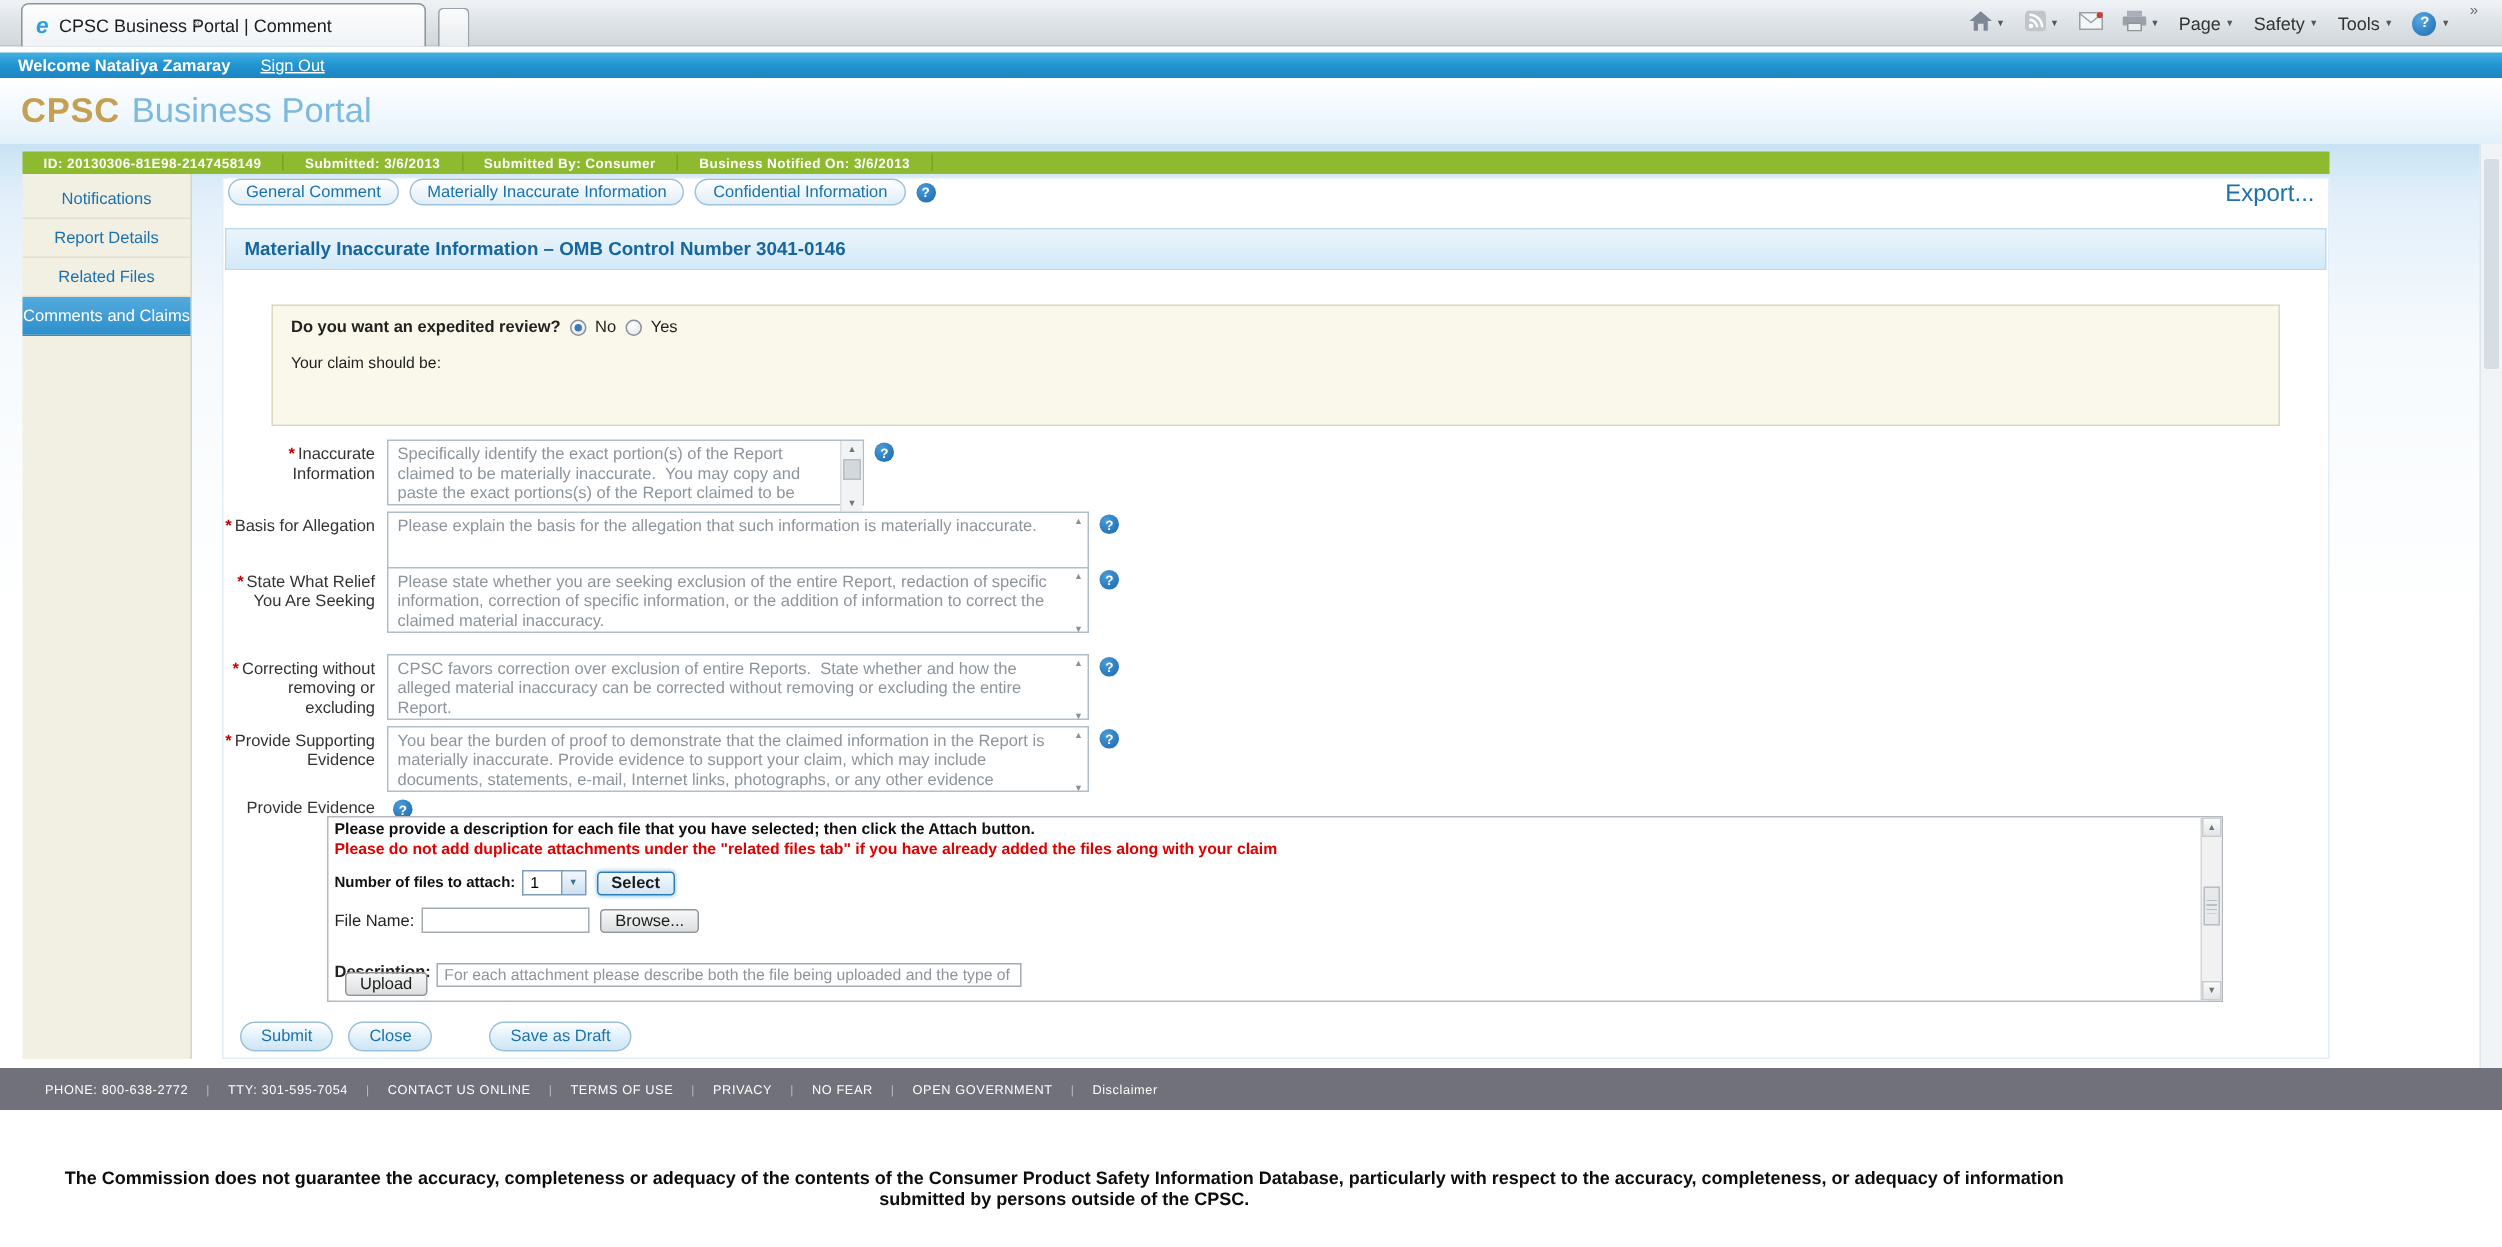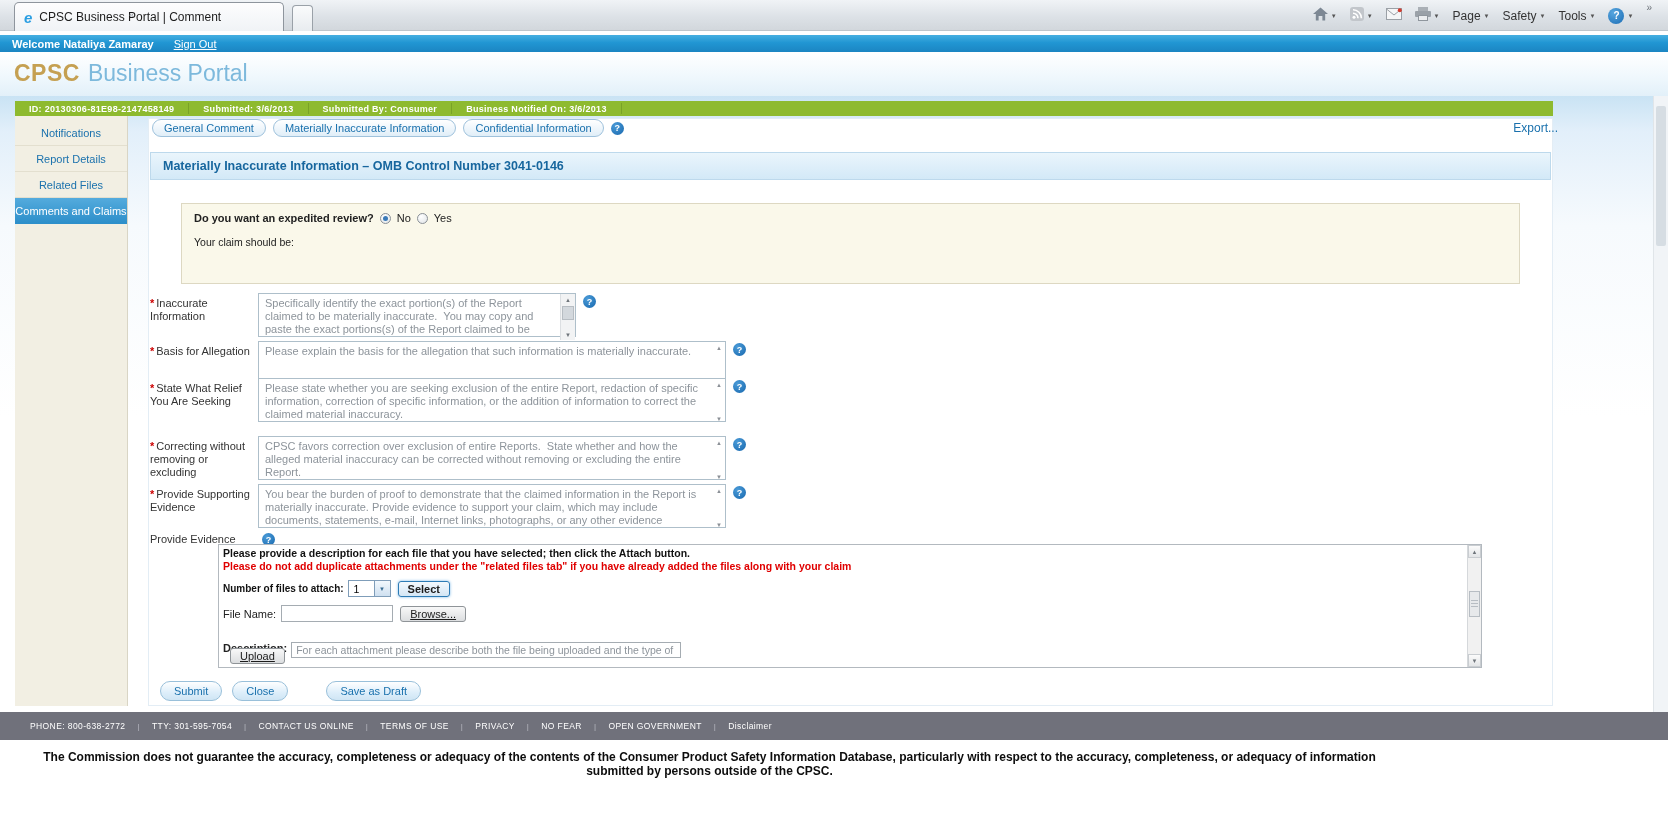--- a/index.html
+++ b/index.html
@@ -64,21 +64,21 @@
   .collapse-handle { position:absolute; left:129px; top:10px; font-size:9px; color:#8a9096; cursor:pointer; }
 
   
   .panel { position:absolute; left:148px; top:118px; width:1405px; height:588px; background:#fff; border:1px solid #e3edf5; }
 
   .tabrow { position:absolute; left:152px; top:119px; display:flex; align-items:center; gap:7px; }
   .ftab { border:1px solid #9fc2dc; border-radius:10px; padding:2px 11px; font-size:11px; color:#1a71ad;
     background:linear-gradient(180deg,#ffffff,#e0eef8); cursor:pointer; white-space:nowrap; }
   .qicon { width:13px; height:13px; border-radius:50%; background:radial-gradient(circle at 35% 30%,#4a9bd8,#1767ad);
     color:#fff; font-size:9px; font-weight:bold; display:inline-flex; align-items:center; justify-content:center; cursor:pointer; flex:0 0 auto; }
-  .exportlink { position:absolute; right:110px; top:121px; font-size:12px; color:#1a71ad; cursor:pointer; }
+  .exportlink { position:absolute; right:125px; top:121px; font-size:16px; color:#1a71ad; cursor:pointer; }
 
   .titlebar { position:absolute; left:150px; top:152px; width:1401px; height:28px;
     background:linear-gradient(180deg,#eaf5fc 0%,#d3e9f7 100%); border:1px solid #bdd9ec;
     line-height:26px; padding-left:12px; font-size:12.5px; font-weight:bold; color:#17669e; }
 
   .intro { position:absolute; left:150px; top:186px; width:1395px; font-size:11px; font-weight:bold; color:#0f0f0f; }
 
   
   .expedite { position:absolute; left:181px; top:203px; width:1339px; height:81px;
     background:#faf8ea; border:1px solid #ddd8c2; font-size:11px; color:#222; }
@@ -88,21 +88,21 @@
     background:radial-gradient(circle at 35% 30%,#ffffff,#dfe3e6); display:inline-block; cursor:pointer; }
   .radio.checked { position:relative; }
   .radio.checked::after { content:""; position:absolute; left:2px; top:2px; width:5px; height:5px; border-radius:50%; background:#3a7ab8; }
   .exp-note { position:absolute; left:12px; top:32px; font-size:10.5px; }
   .exp-bullets { position:absolute; left:36px; top:50px; font-size:10.5px; }
   .exp-bullets .b { margin-bottom:3px; }
   .exp-bullets .b::before { content:"\00b7"; margin-right:7px; }
 
   
   .frow { position:absolute; left:150px; display:flex; align-items:flex-start; }
-  .flabel { width:105px; text-align:left; padding-right:5px; font-size:11px; color:#333; line-height:13px; padding-top:4px; }
+  .flabel { width:105px; text-align:right; padding-right:5px; font-size:11px; color:#333; line-height:13px; padding-top:4px; }
   .req { color:#cc0000; font-weight:bold; margin-right:2px; }
   .tawrap { position:relative; margin-left:3px; }
   .tawrap textarea { width:100%; height:44px; resize:none; overflow:hidden; border:1px solid #aebfca;
     font-family:"Liberation Sans", sans-serif; font-size:11px; line-height:13px; color:#333; padding:3px 18px 3px 6px; background:#fff; }
   .tawrap textarea::placeholder { color:#8d949b; opacity:1; }
   .w-narrow { width:318px; }
   .w-wide { width:468px; }
   .ta-sb { position:absolute; right:1px; top:1px; bottom:1px; width:15px; background:#f2f3f4; border-left:1px solid #dcdfe2; }
   .ta-sb .up, .ta-sb .dn { position:absolute; left:0; width:14px; height:11px; font-size:6px; color:#6f757b;
     display:flex; align-items:center; justify-content:center; cursor:pointer; }
@@ -125,21 +125,21 @@
     padding-left:5px; line-height:16px; margin-left:4px; }
   .numarrow { width:17px; height:17px; border:1px solid #7f9db9; background:linear-gradient(180deg,#f2f8fd,#cfe0f0);
     display:flex; align-items:center; justify-content:center; font-size:6px; color:#3b6e94; cursor:pointer; }
   .btn-select { margin-left:7px; padding:1px 9px; font-size:11px; font-weight:bold; color:#1c1c1c;
     background:linear-gradient(180deg,#f4f9fd,#d3e6f5); border:1px solid #2d7bb5; border-radius:3px;
     box-shadow:0 0 3px #7ab8e8; cursor:pointer; }
   .fn-row { position:absolute; left:4px; top:60px; display:flex; align-items:center; }
   .fn-label { font-size:11px; color:#222; }
   .fn-input { width:112px; height:17px; border:1px solid #a5acb2; background:#fff; margin-left:5px; font-size:11px; padding:0 4px; }
   .btn-win { margin-left:7px; padding:1px 9px; font-size:11px; color:#1c1c1c;
-    background:linear-gradient(180deg,#f8f8f8,#dcdee0); border:1px solid #8f9498; border-radius:3px; cursor:pointer;text-decoration:underline; }
+    background:linear-gradient(180deg,#f8f8f8,#dcdee0); border:1px solid #8f9498; border-radius:3px; cursor:pointer; }
   .desc-row { position:absolute; left:4px; top:97px; display:flex; align-items:flex-start; }
   .desc-label { font-size:11px; font-weight:bold; color:#222; }
   .desc-input { width:390px; height:16px; border:1px solid #a5acb2; background:#fff; margin-left:4px; font-size:10.5px; padding:0 4px;
     font-family:"Liberation Sans", sans-serif; }
   .desc-input::placeholder { color:#8d949b; opacity:1; }
   .btn-upload { position:absolute; left:4px; bottom:3px; }
   .at-sb { position:absolute; right:0; top:0; bottom:0; width:14px; background:#f1f1f1; border-left:1px solid #d5d8db; }
   .at-sb .up, .at-sb .dn { position:absolute; left:0; width:13px; height:13px; font-size:6px; color:#6f757b;
     display:flex; align-items:center; justify-content:center; background:linear-gradient(180deg,#fbfbfb,#e3e5e7);
     border:1px solid #c9cdd1; cursor:pointer; }
@@ -152,21 +152,21 @@
   .actions { position:absolute; left:160px; top:681px; display:flex; gap:10px; }
   .pill { padding:3px 13px; border:1px solid #99c0da; border-radius:10px; font-size:11px; color:#1a71ad;
     background:linear-gradient(180deg,#fefeff 0%,#ddeefa 60%,#cfe5f4 100%); cursor:pointer; white-space:nowrap; }
   .pill.saved { margin-left:28px; }
 
   
   .footer { position:absolute; left:0; top:712px; width:1668px; height:28px; background:#70717b;
     display:flex; align-items:center; padding-left:30px; }
   .footer .flink { color:#fff; font-size:8.5px; letter-spacing:0.4px; cursor:pointer; white-space:nowrap; }
   .footer .flink:not(:last-child)::after { content:"|"; color:#b9bbc3; margin:0 12px; font-size:8px; }
-  .disclaimer { position:absolute; left:0; top:750px; width:1419px; text-align:center; font-size:12px; font-weight:bold; color:#0d0d0d; padding:0 20px; }
+  .disclaimer { position:absolute; left:0; top:778px; width:1419px; text-align:center; font-size:12px; font-weight:bold; color:#0d0d0d; padding:0 20px; }
 </style>
 </head>
 <body>
 
 <div id="app">
 
   <div class="chrome">
     <div class="btab">
       <span class="favicon">e</span>
       <span>CPSC Business Portal | Comment</span>

